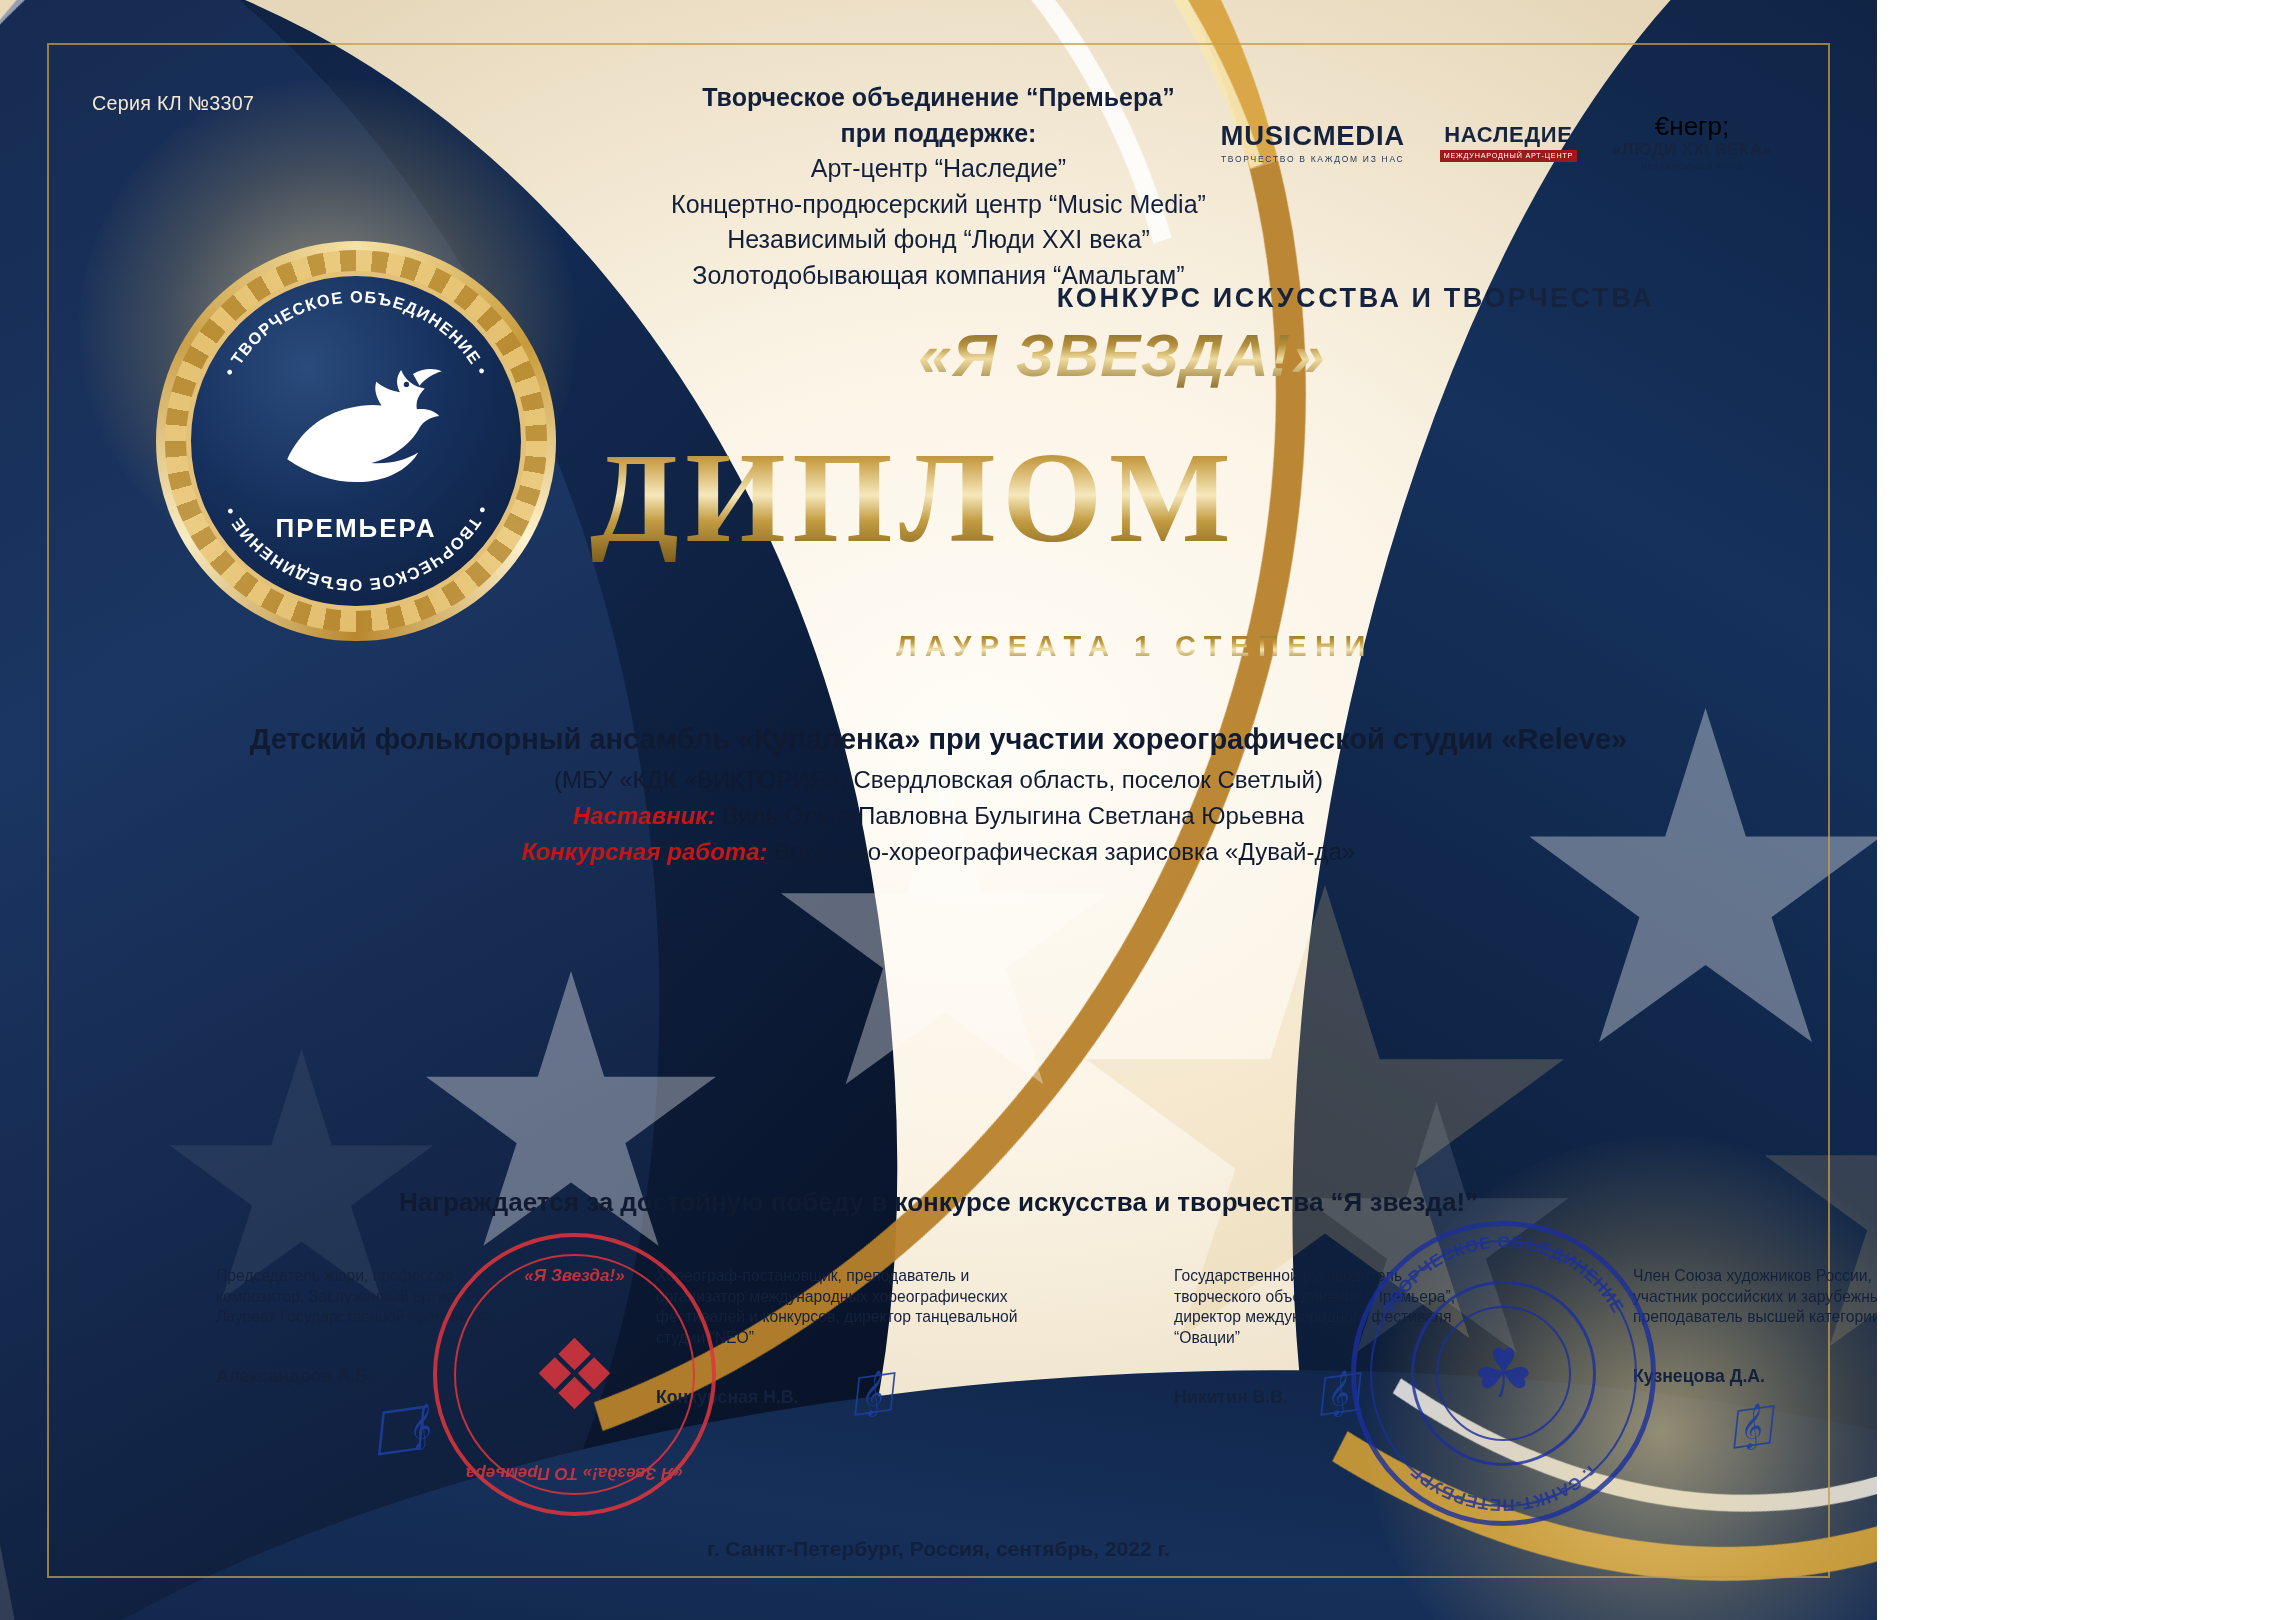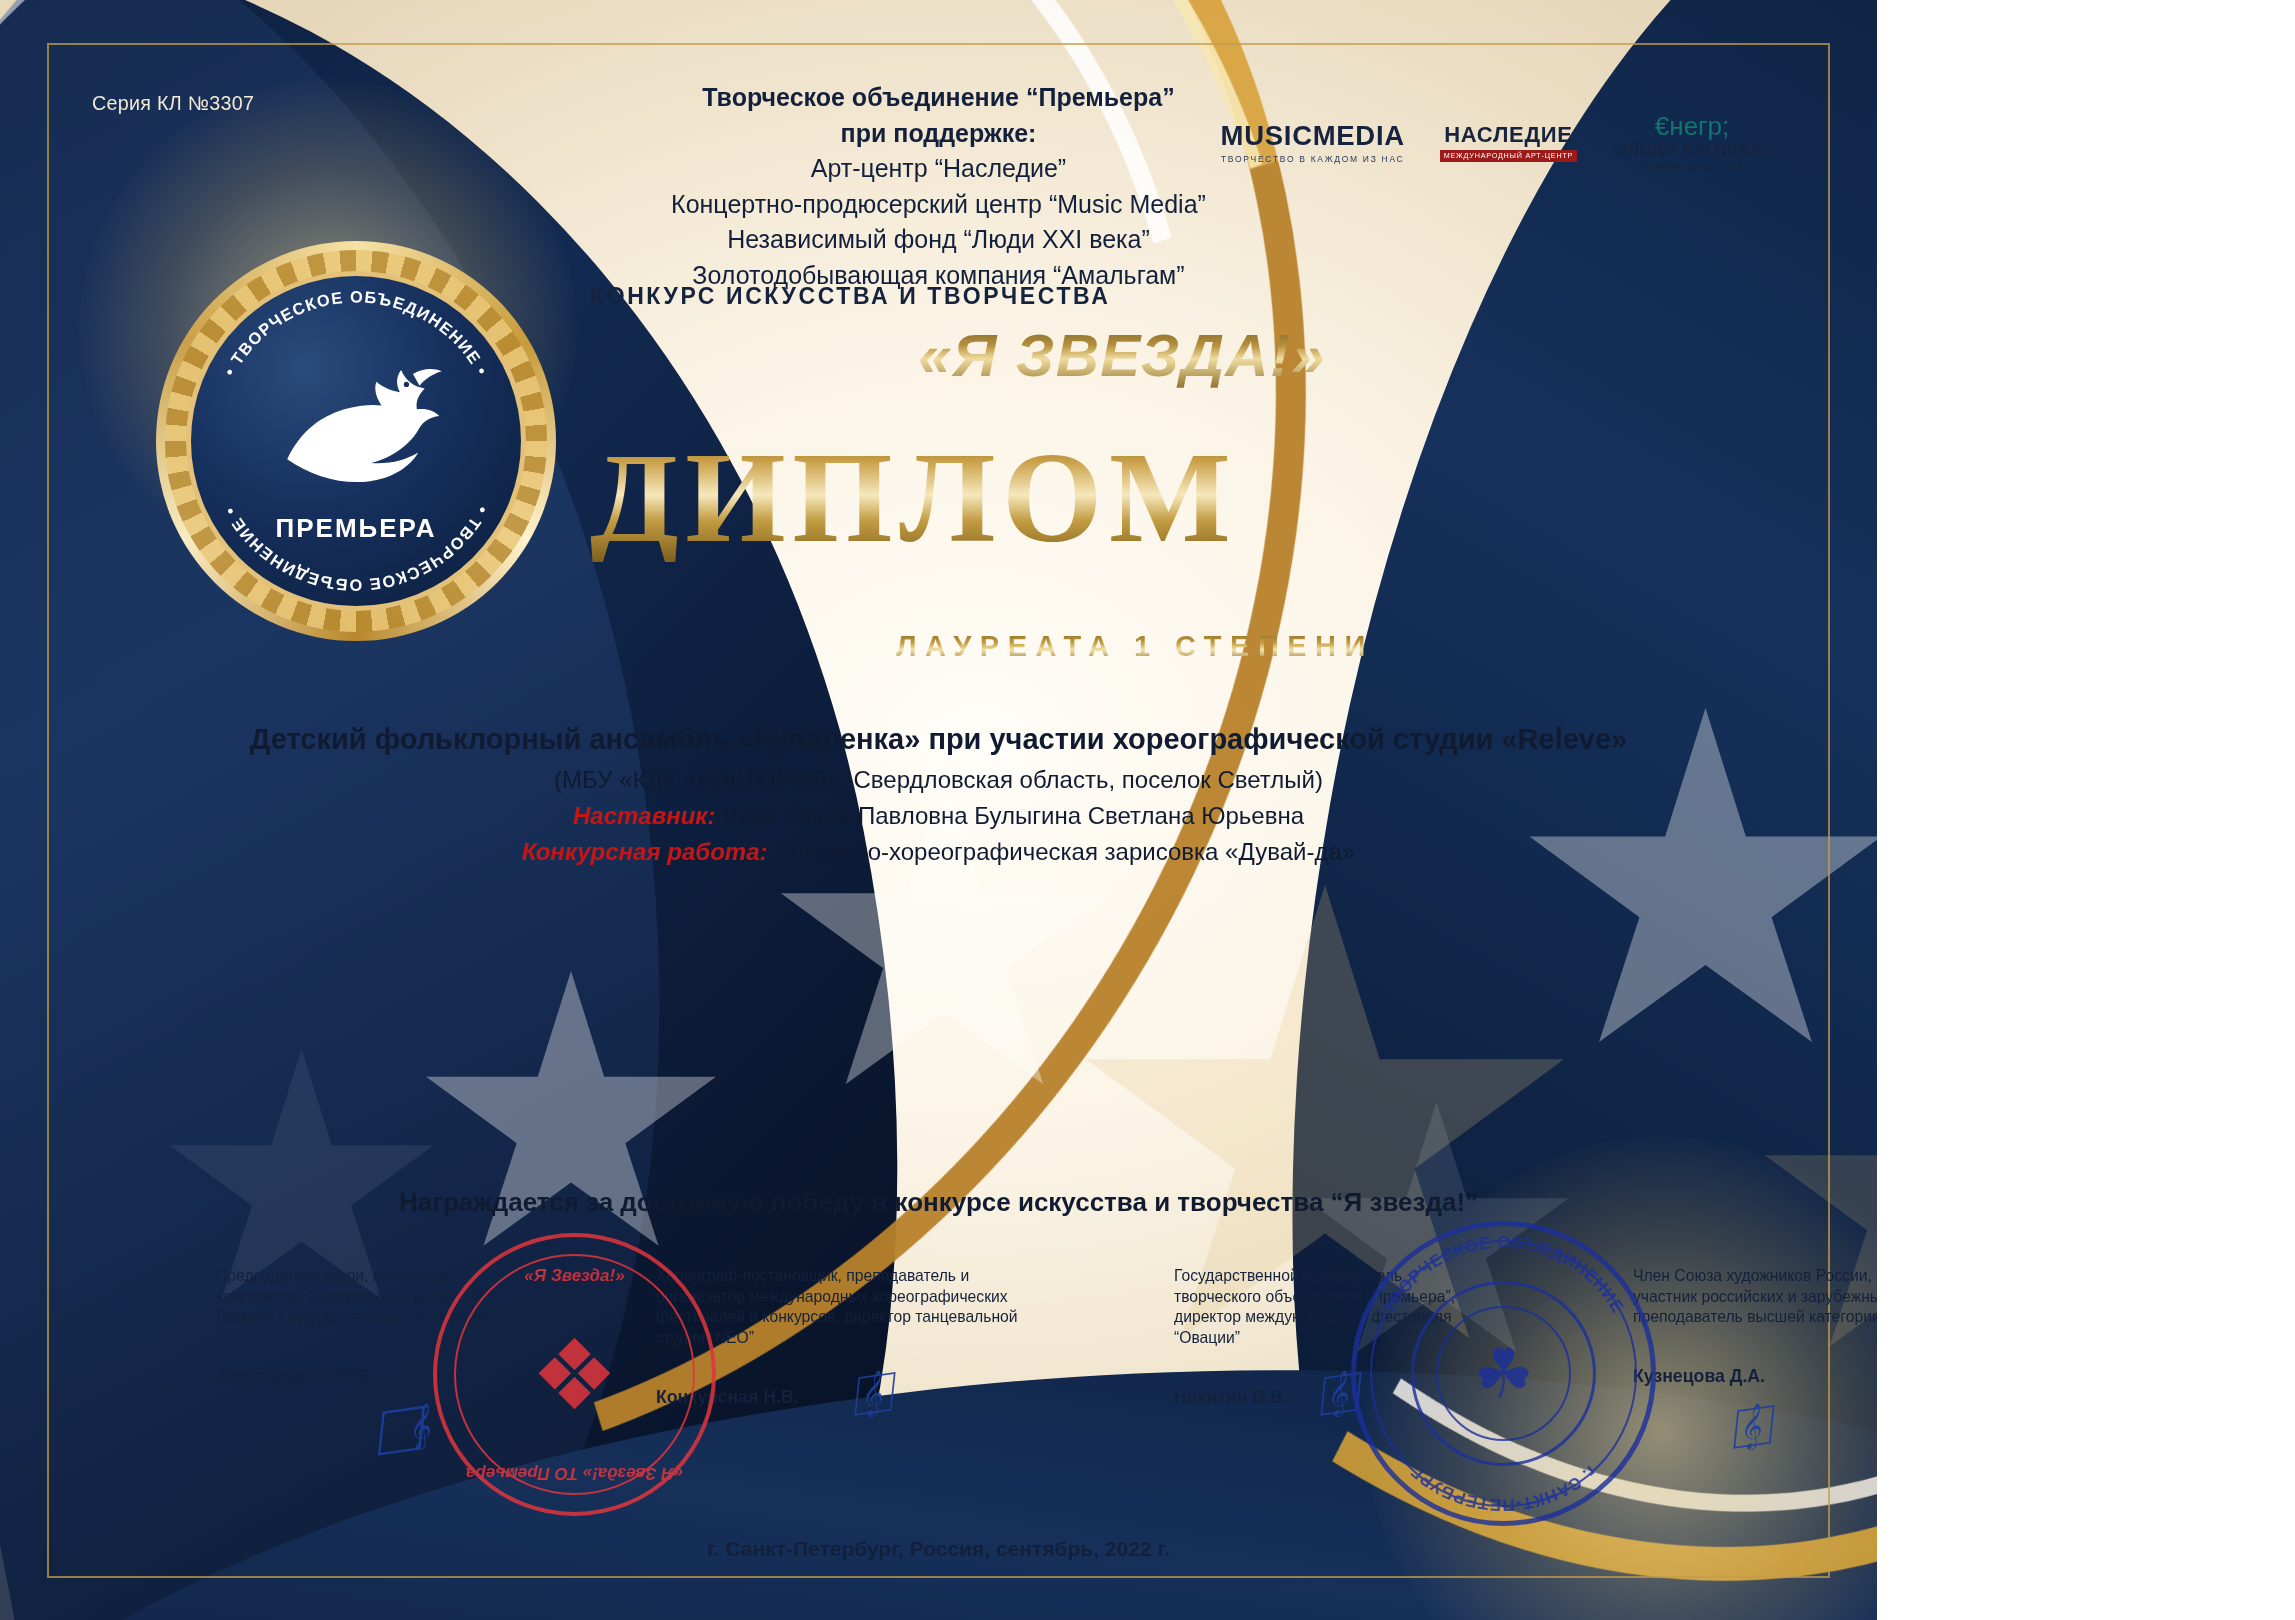--- a/index.html
+++ b/index.html
@@ -167,21 +167,21 @@
   }
   .logo-nasledie { text-align: center; color: #16243f; }
   .logo-nasledie .nl-name {
     font-size: 22px; font-weight: bold; letter-spacing: 0.7px;
   }
   .logo-nasledie .nl-sub {
     font-size: 7.2px; letter-spacing: 0.8px; margin-top: 2px;
     background: #9b1b1b; color: #fff; padding: 1.3px 3.9px; display: inline-block;
   }
   .logo-ludi { text-align: center; color: #16243f; }
-  .logo-ludi .lg-butterfly { font-size: 26px; line-height: 1; color: #0f766e; }
+  .logo-ludi .lg-butterfly { font-size: 26px; line-height: 1; color: #000000; }
   .logo-ludi .lg-name { font-size: 17px; font-weight: bold; letter-spacing: 0.3px; margin-top: 1.3px;}
   .logo-ludi .lg-sub { font-size: 7.9px; letter-spacing: 0.9px; margin-top: 1.3px; }
 
   
   .seal {
     position: absolute;
     left: 156px; top: 241px;
     width: 400px; height: 400px;
   }
   .seal .ring-gold {
@@ -217,22 +217,22 @@
     color: #ffffff;
     font-size: 26px;
     font-weight: bold;
     letter-spacing: 2px;
   }
 
   
   .contest-line {
     position: absolute;
     left: 590px; right: 223px; top: 283px;
-    text-align: left;
-    font-size: 23px;
+    text-align: right;
+    font-size: 27px;
     font-weight: bold;
     letter-spacing: 2.6px;
     color: #15233f;
   }
   .contest-name {
     position: absolute;
     left: 590px; right: 223px; top: 321px;
     text-align: center;
     font-size: 60px;
     font-weight: bold;

